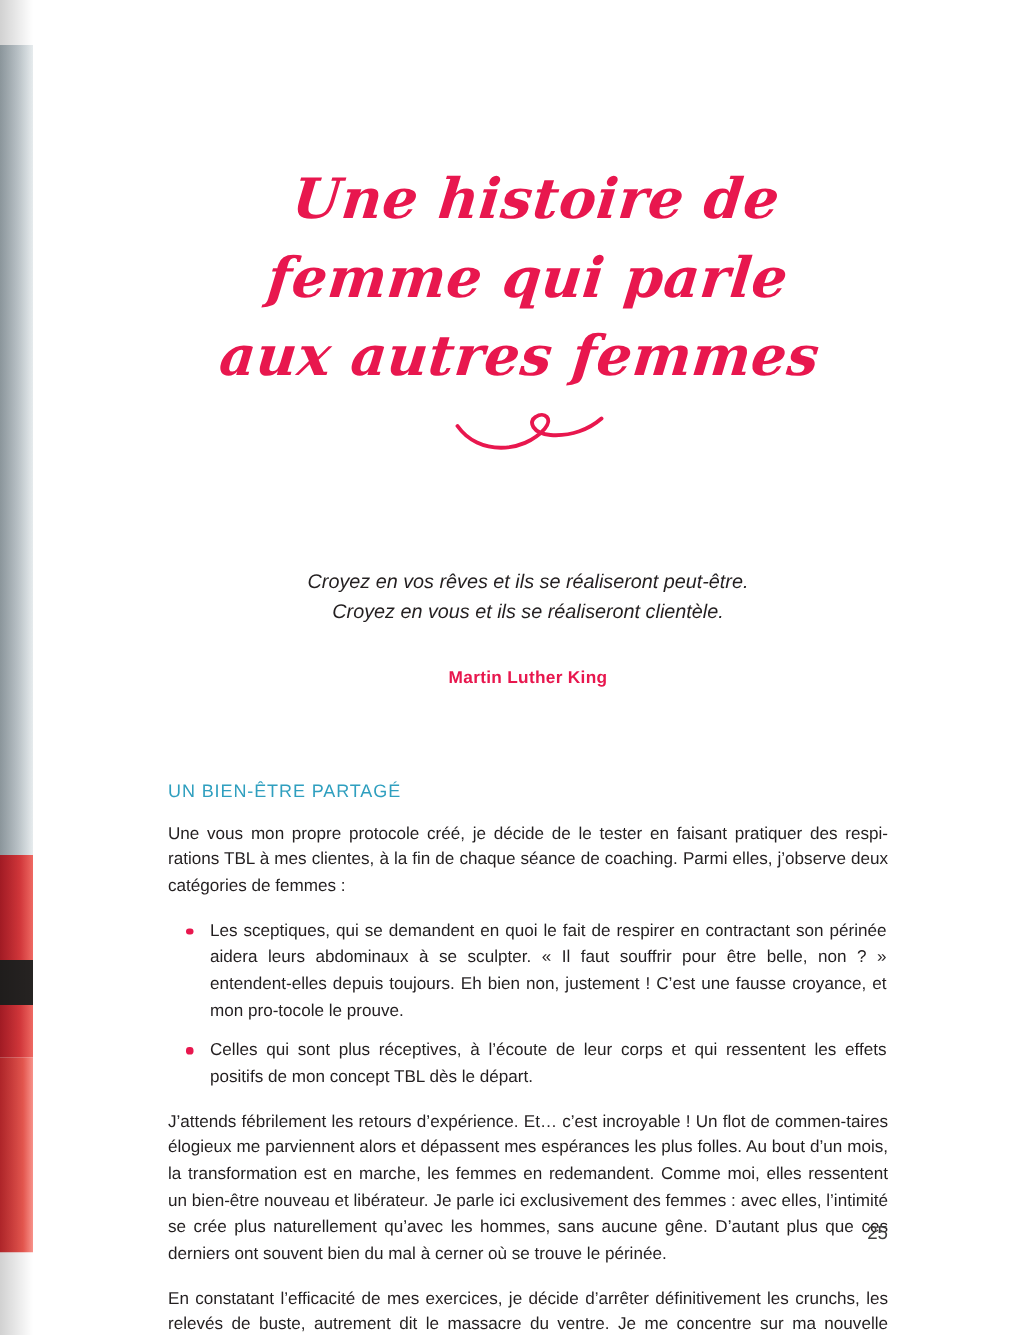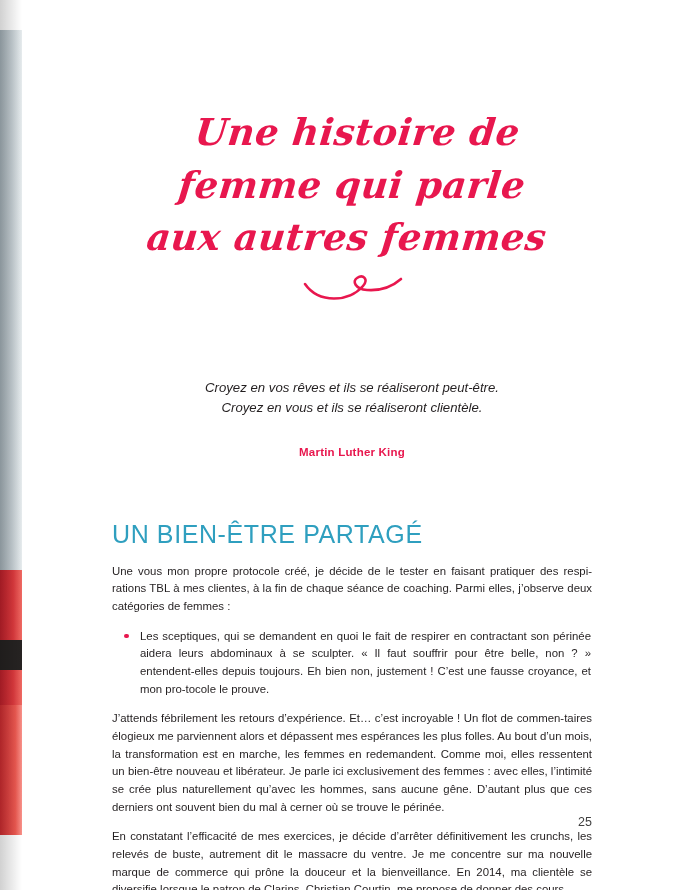--- a/index.html
+++ b/index.html
@@ -88,21 +88,21 @@
     font-weight: bold;
     color: #e8174e;
     letter-spacing: 0.2px;
   }
 
   
   #section {
     margin-top: 62px;
   }
   #section-heading {
-    font-size: 25px;
+    font-size: 12px;
     color: #2f9fbf;
     letter-spacing: 0.6px;
     font-weight: normal;
     margin: 4px 0 14px 0;
   }
   p.body {
     font-size: 11.4px;
     line-height: 1.55;
     text-align: justify;
     margin: 0 0 12px 0;
@@ -177,20 +177,24 @@
   <div id="section">
     <h2 id="section-heading">UN BIEN-ÊTRE PARTAGÉ</h2>
 
     <p class="body">Une vous mon propre protocole créé, je décide de le tester en faisant pratiquer des respi-rations TBL à mes clientes, à la fin de chaque séance de coaching. Parmi elles, j’observe deux catégories de femmes :</p>
 
     <ul class="bullets">
       <li>
         <span class="dot"></span>
         <span>Les sceptiques, qui se demandent en quoi le fait de respirer en contractant son périnée aidera leurs abdominaux à se sculpter. « Il faut souffrir pour être belle, non ? » entendent-elles depuis toujours. Eh bien non, justement ! C’est une fausse croyance, et mon pro-tocole le prouve.</span>
       </li>
+      <li>
+        <span class="dot"></span>
+        <span>Celles qui sont plus réceptives, à l’écoute de leur corps et qui ressentent les effets positifs de mon concept TBL dès le départ.</span>
+      </li>
     </ul>
 
     <p class="body">J’attends fébrilement les retours d’expérience. Et… c’est incroyable ! Un flot de commen-taires élogieux me parviennent alors et dépassent mes espérances les plus folles. Au bout d’un mois, la transformation est en marche, les femmes en redemandent. Comme moi, elles ressentent un bien-être nouveau et libérateur. Je parle ici exclusivement des femmes : avec elles, l’intimité se crée plus naturellement qu’avec les hommes, sans aucune gêne. D’autant plus que ces derniers ont souvent bien du mal à cerner où se trouve le périnée.</p>
     <p class="body">En constatant l’efficacité de mes exercices, je décide d’arrêter définitivement les crunchs, les relevés de buste, autrement dit le massacre du ventre. Je me concentre sur ma nouvelle marque de commerce qui prône la douceur et la bienveillance. En 2014, ma clientèle se diversifie lorsque le patron de Clarins, Christian Courtin, me propose de donner des cours</p>
   </div>
 
   <div id="folio">25</div>
 </div>
 
 </body></html>

